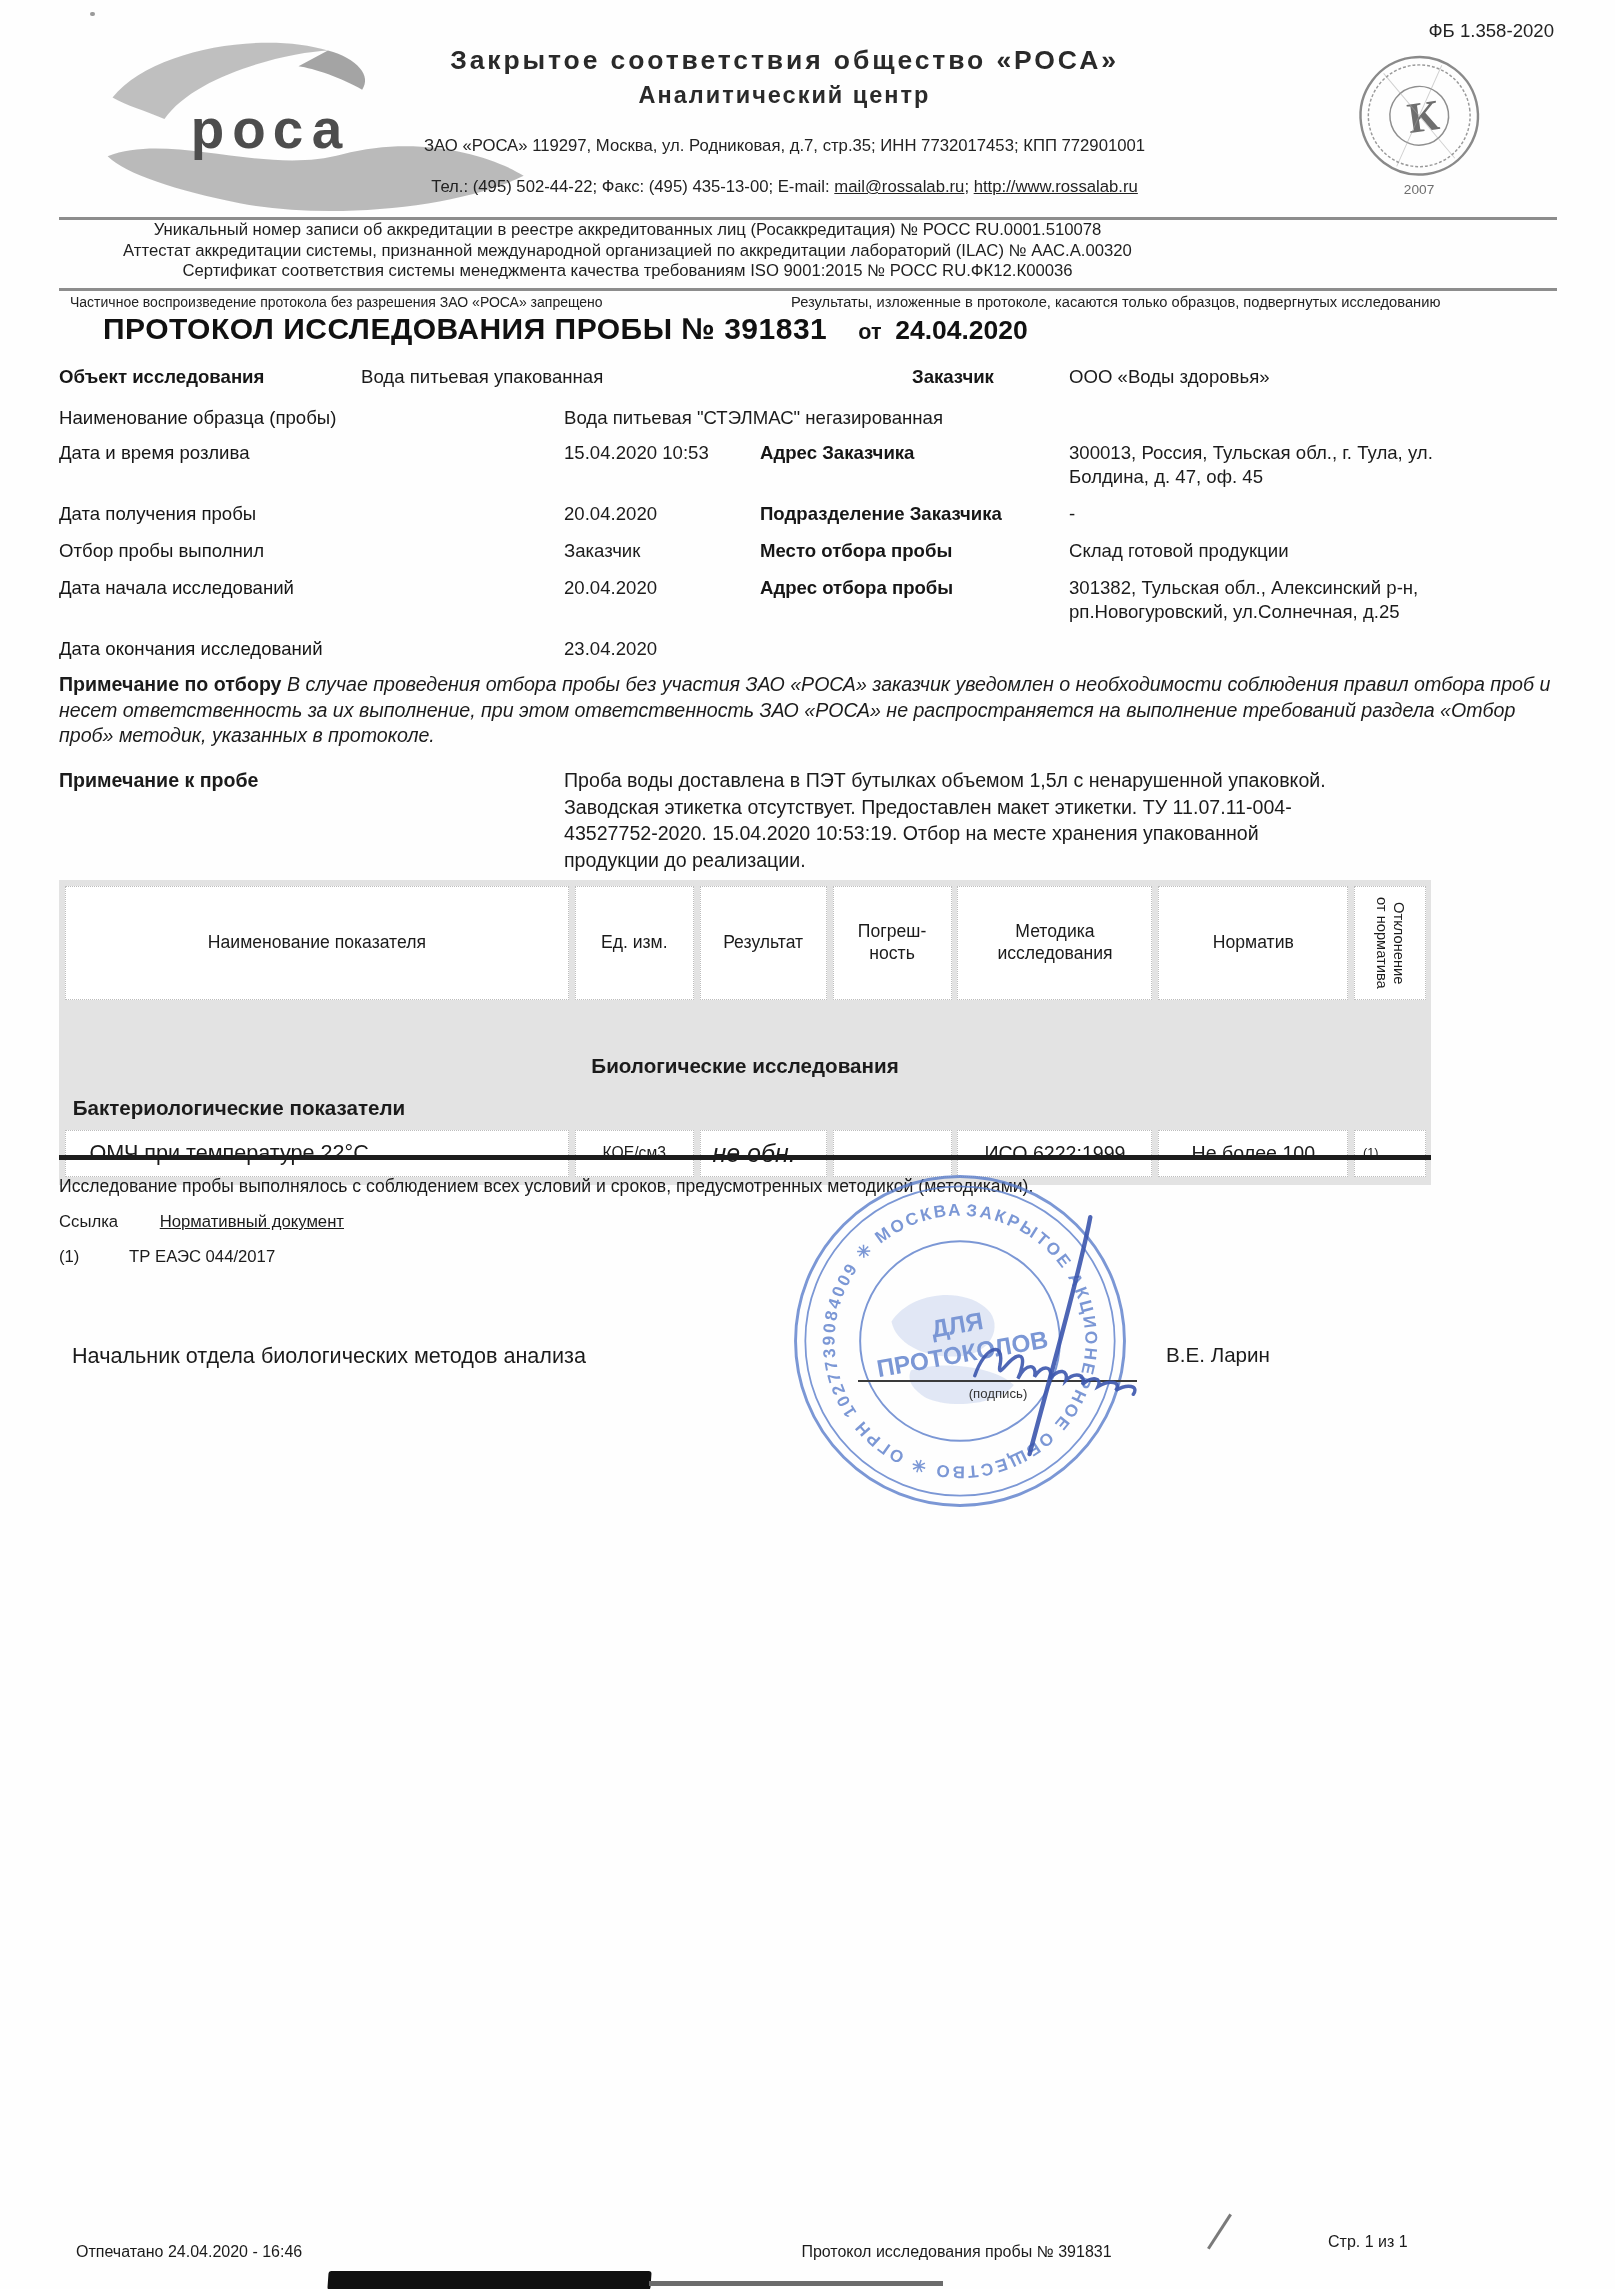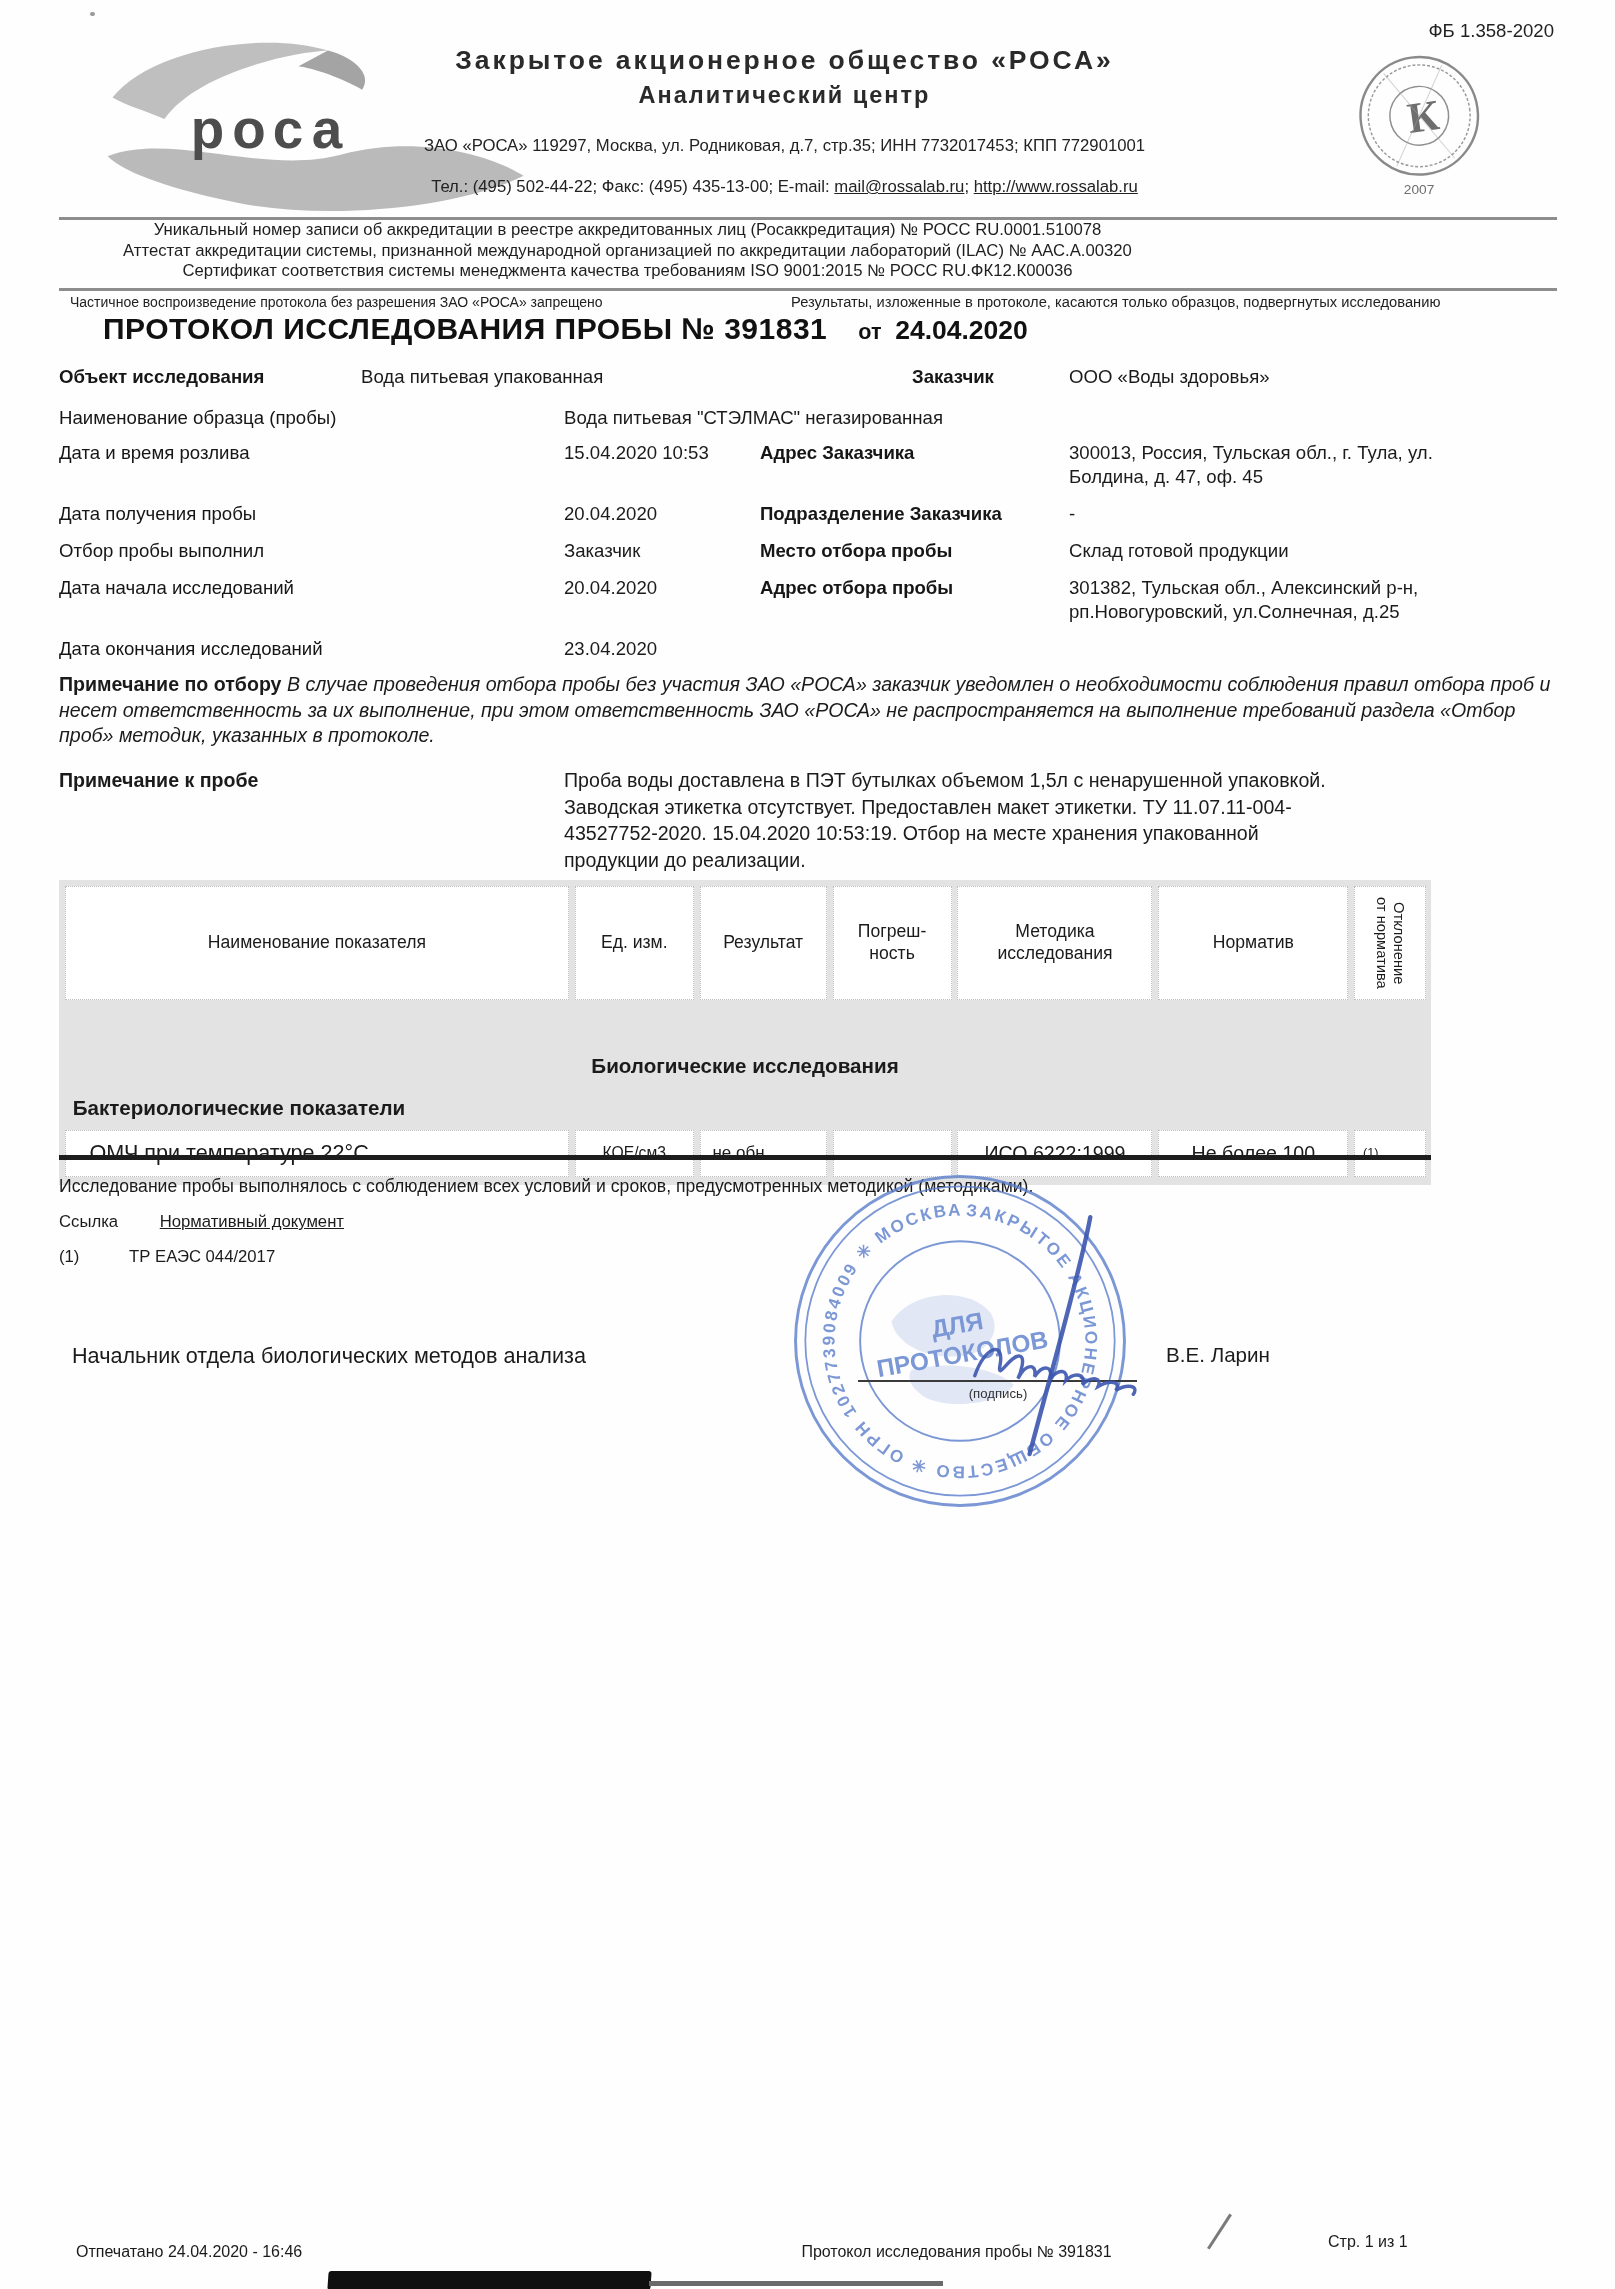--- a/index.html
+++ b/index.html
@@ -44,21 +44,21 @@
   
   .lab-table{left:59px;top:880px;width:1372px;background:#e3e3e3;padding:5.9px 5.9px 7.8px 5.9px;box-sizing:border-box;}
   .t-head,.t-data{display:grid;grid-template-columns:504px 119px 127px 119px 195px 190px 72px;column-gap:5.9px;}
   .cell{background:#fff;border:1px dotted #bdbdbd;display:flex;align-items:center;justify-content:center;text-align:center;}
   .t-head .cell{height:114px;font-size:17.6px;line-height:21.6px;padding:0 5.9px;box-sizing:border-box;}
   .rot span{writing-mode:vertical-rl;height:96px;font-size:14.7px;line-height:16.7px;text-align:center;}
   .t-section{height:41px;display:flex;align-items:center;justify-content:center;font-size:20.6px;font-weight:bold;margin-top:46px;}
   .t-subsection{height:43px;display:flex;align-items:center;font-size:20.6px;font-weight:bold;padding-left:7.8px;}
   .t-data .cell{height:45px;}
   .c-name{justify-content:flex-start !important;text-align:right;padding-left:23.5px;font-size:21.6px;}
-  .c-unit{font-size:15.7px;} .c-res{font-size:17px;justify-content:flex-start !important;padding-left:11.8px;}
+  .c-unit{font-size:15.7px;} .c-res{font-size:25px;justify-content:flex-start !important;padding-left:11.8px;font-style:italic;}
   .c-meth{font-size:19.6px;} .c-norm{font-size:19.6px;}
   .c-foot{font-size:12.7px;justify-content:flex-start !important;padding-left:7.8px;}
   .thick-line{left:59px;top:1155px;width:1372px;height:4.9px;background:#1d1d1d;}
   
   .after-table{left:59px;top:1176px;font-size:17.6px;}
   .refs-head{left:59px;top:1212px;font-size:16.7px;}
   .refs-head .c2{margin-left:37px;text-decoration:underline;}
   .refs-row{left:59px;top:1247px;font-size:16.7px;}
   .refs-row .c2{margin-left:45px;}
   
@@ -87,21 +87,21 @@
 <div class="abs logo-wrap">
   <svg width="490" height="186" viewBox="0 0 500 190">
     <path d="M35,70 C75,20 190,2 255,22 C215,24 120,46 88,92 C70,84 48,78 35,70 Z" fill="#b4b4b4" opacity="0.85"></path>
     <path d="M255,22 C285,30 300,48 290,62 C270,50 240,40 225,38 Z" fill="#9a9a9a" opacity="0.9"></path>
     <path d="M30,130 C95,105 190,150 270,128 C345,108 420,128 455,150 C390,182 260,196 165,178 C100,165 48,148 30,130 Z" fill="#aeaeae" opacity="0.85"></path>
     <text x="115" y="122" font-family="Liberation Sans, sans-serif" font-size="56" font-weight="bold" letter-spacing="8" fill="#4d4d4d">роса</text>
   </svg>
 </div>
 
 <div class="abs org-block">
-  <div class="org-name">Закрытое акционерное общество «РОСА»</div>
+  <div class="org-name">Закрытое соответствия общество «РОСА»</div>
   <div class="org-sub">Аналитический центр</div>
   <div class="org-addr">ЗАО «РОСА» 119297, Москва, ул. Родниковая, д.7, стр.35; ИНН 7732017453; КПП 772901001</div>
   <div class="org-contacts">
     <span>Тел.: (495) 502-44-22;  Факс: (495) 435-13-00;  E-mail:</span>
     <a href="#">mail@rossalab.ru</a><span>;</span>
     <a href="#">http://www.rossalab.ru</a>
   </div>
 </div>
 
 <div class="abs qmark">

